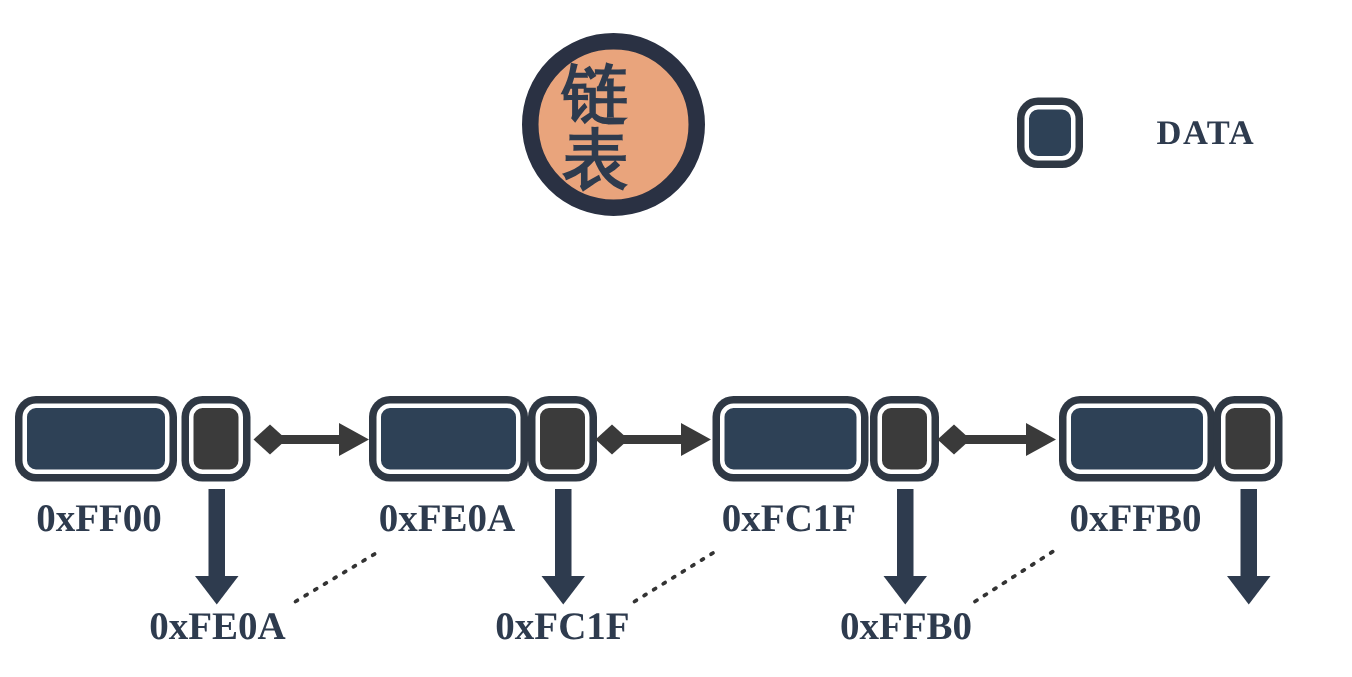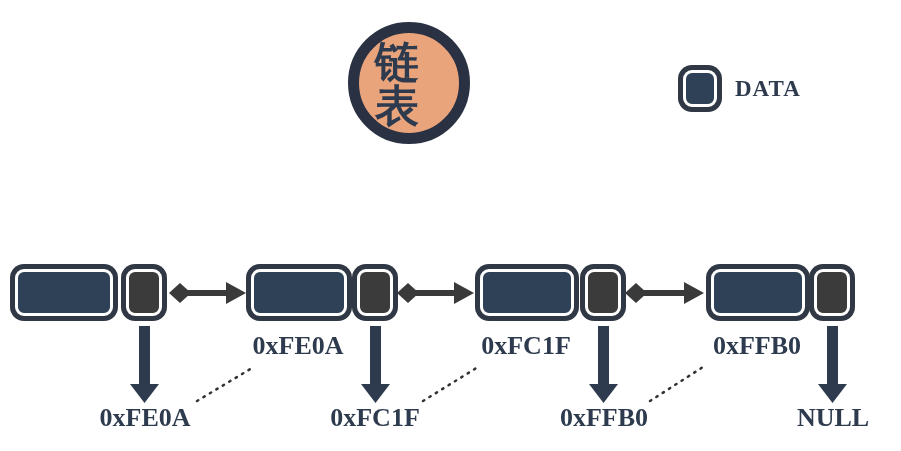--- a/index.html
+++ b/index.html
@@ -29,21 +29,21 @@
   }
   
   .legend{position:absolute;left:678px;top:70px;display:flex;flex-direction:column;gap:13px;}
   .legend-row{display:flex;align-items:center;gap:18px;}
   .swatch{
     width:28px;height:31px;border:3px solid #fff;border-radius:9px;
     box-shadow:0 0 0 5px var(--box-border);margin-left:5px;
   }
   .swatch.data{background:var(--data-fill);}
   .swatch.addr{background:var(--addr-fill);}
-  .legend-row span{color:var(--navy);font-weight:bold;font-size:23px;letter-spacing:1px;}
+  .legend-row span{color:var(--navy);font-weight:bold;font-size:23px;letter-spacing:1px;margin-left:36px;}
   
   .box{
     position:absolute;top:269px;height:41px;border:3px solid #fff;
     box-shadow:0 0 0 5px var(--box-border);border-radius:9px;
   }
   .data-box{background:var(--data-fill);width:92px;}
   .addr-box{background:var(--addr-fill);width:30px;}
   .d1{left:15px;} .a1{left:126px;}
   .d2{left:251px;width:90px;} .a2{left:357px;}
   .d3{left:480px;width:88px;} .a3{left:585px;}
@@ -77,28 +77,28 @@
 
   <div class="box data-box d1"></div>
   <div class="box addr-box a1"></div>
   <div class="box data-box d2"></div>
   <div class="box addr-box a2"></div>
   <div class="box data-box d3"></div>
   <div class="box addr-box a3"></div>
   <div class="box data-box d4"></div>
   <div class="box addr-box a4"></div>
 
+  <div class="node-label nl1">0xFF00</div>
   <div class="node-label nl2">0xFE0A</div>
   <div class="node-label nl3">0xFC1F</div>
   <div class="node-label nl4">0xFFB0</div>
 
   <div class="ptr-label pl1">0xFE0A</div>
   <div class="ptr-label pl2">0xFC1F</div>
   <div class="ptr-label pl3">0xFFB0</div>
-  <div class="ptr-label pl4">NULL</div>
 
   <svg class="overlay" width="901" height="451" viewBox="0 0 901 451">
 
     <g fill="#3A3A3A">
       <polygon points="169,293 180,283 191,293 180,303"></polygon>
       <rect x="184" y="290" width="44" height="6"></rect>
       <polygon points="246,293 226,282 226,304"></polygon>
     </g>
     <g fill="#3A3A3A">
       <polygon points="397,293 408,283 419,293 408,303"></polygon>

